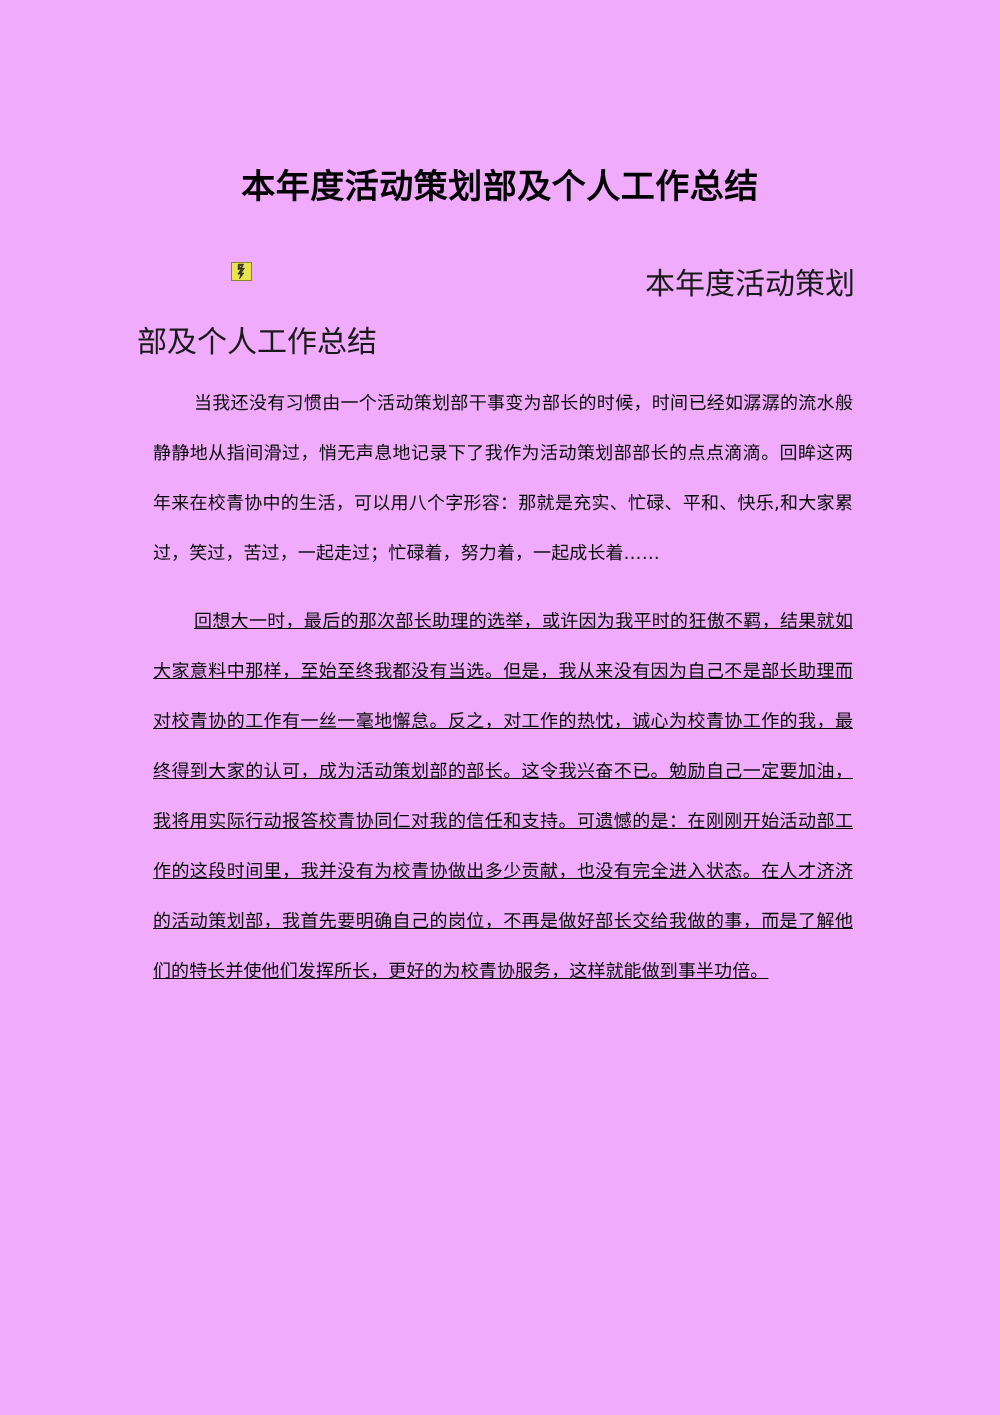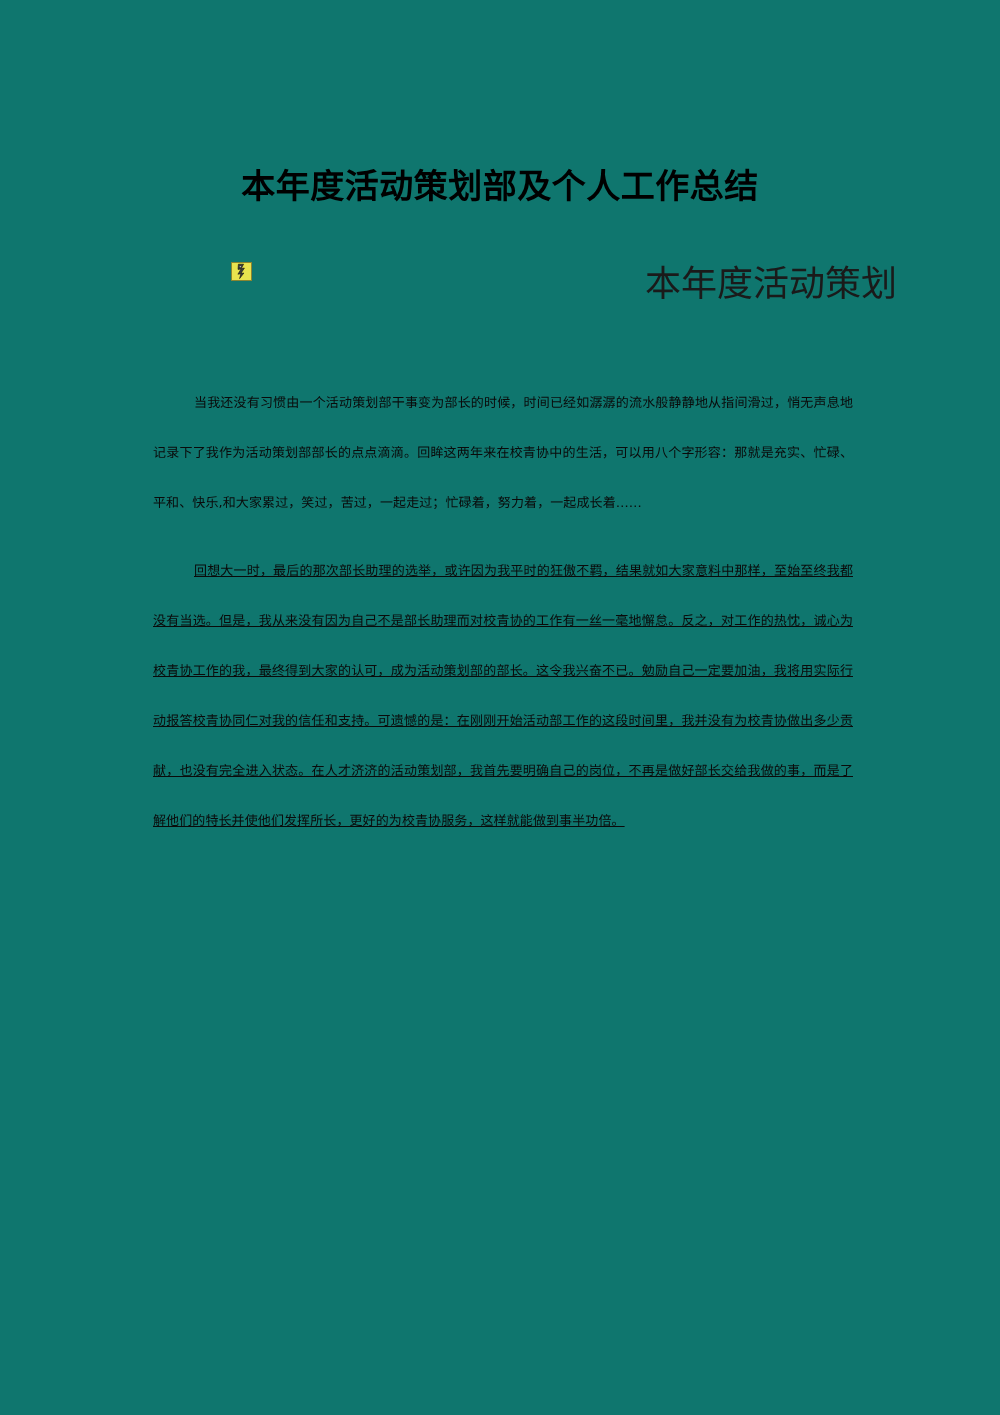--- a/index.html
+++ b/index.html
@@ -7,21 +7,21 @@
     margin: 0;
     padding: 0;
     background: #ffffff;
   }
 
   .page {
     position: relative;
     width: 1000px;
     height: 1415px;
     margin: 0 auto;
-    background: #0f766e;
+    background: #f0abfc;
     overflow: hidden;
     font-family: "DejaVu Sans", "Liberation Sans", sans-serif;
     color: #000000;
     -webkit-font-smoothing: antialiased;
   }
 
   
   .doc-title {
     position: absolute;
     left: 0;
@@ -37,21 +37,21 @@
     white-space: nowrap;
   }
 
   
   .subhead-block {
     position: absolute;
     left: 137px;
     top: 255px;
     width: 715px;
     font-family: "DejaVu Serif", "Liberation Serif", serif;
-    font-size: 36px;
+    font-size: 30px;
     line-height: 58px;
     color: #1a1a1a;
   }
 
   .subhead-row {
     display: block;
     position: relative;
     height: 58px;
     white-space: nowrap;
   }
@@ -85,21 +85,21 @@
   .body-area {
     position: absolute;
     left: 153px;
     top: 378px;
     width: 700px;
   }
 
   .para {
     margin: 0 0 0 0;
     font-family: "DejaVu Sans", "Liberation Sans", sans-serif;
-    font-size: 13px;
+    font-size: 18px;
     line-height: 50px;
     color: #0a0a0a;
     text-indent: 41px;
     text-align: justify;
     text-justify: inter-ideograph;
     letter-spacing: 0.1px;
   }
 
   .para + .para {
     margin-top: 18px;
@@ -121,20 +121,23 @@
   <div class="subhead-block">
     <div class="subhead-row">
       <span class="broken-image-icon" aria-label="broken image placeholder">
         <svg width="19" height="17" viewBox="0 0 19 17" xmlns="http://www.w3.org/2000/svg">
           <path d="M6.4 1.2 L11.6 1.2 L9.3 5.4 L12.4 5.1 L9.0 10.3 L11.9 10.0 L7.6 15.6 L8.9 10.8 L5.9 11.2 L9.1 6.0 L6.0 6.4 Z" fill="#3a3a3a" stroke="#111111" stroke-width="0.6"></path>
           <path d="M7.4 3.0 L9.4 3.0 L8.5 4.6 Z" fill="#ffffff" opacity="0.65"></path>
         </svg>
       </span>
       <span class="subhead-line1">本年度活动策划</span>
     </div>
+    <div class="subhead-row">
+      <span class="subhead-line2">部及个人工作总结</span>
+    </div>
   </div>
 
   <div class="body-area">
     <p class="para">当我还没有习惯由一个活动策划部干事变为部长的时候，时间已经如潺潺的流水般静静地从指间滑过，悄无声息地记录下了我作为活动策划部部长的点点滴滴。回眸这两年来在校青协中的生活，可以用八个字形容：那就是充实、忙碌、平和、快乐,和大家累过，笑过，苦过，一起走过；忙碌着，努力着，一起成长着……</p>
     <p class="para">回想大一时，最后的那次部长助理的选举，或许因为我平时的狂傲不羁，结果就如大家意料中那样，至始至终我都没有当选。但是，我从来没有因为自己不是部长助理而对校青协的工作有一丝一毫地懈怠。反之，对工作的热忱，诚心为校青协工作的我，最终得到大家的认可，成为活动策划部的部长。这令我兴奋不已。勉励自己一定要加油，我将用实际行动报答校青协同仁对我的信任和支持。可遗憾的是：在刚刚开始活动部工作的这段时间里，我并没有为校青协做出多少贡献，也没有完全进入状态。在人才济济的活动策划部，我首先要明确自己的岗位，不再是做好部长交给我做的事，而是了解他们的特长并使他们发挥所长，更好的为校青协服务，这样就能做到事半功倍。</p>
   </div>
 
 </div>
 
 </body></html>

